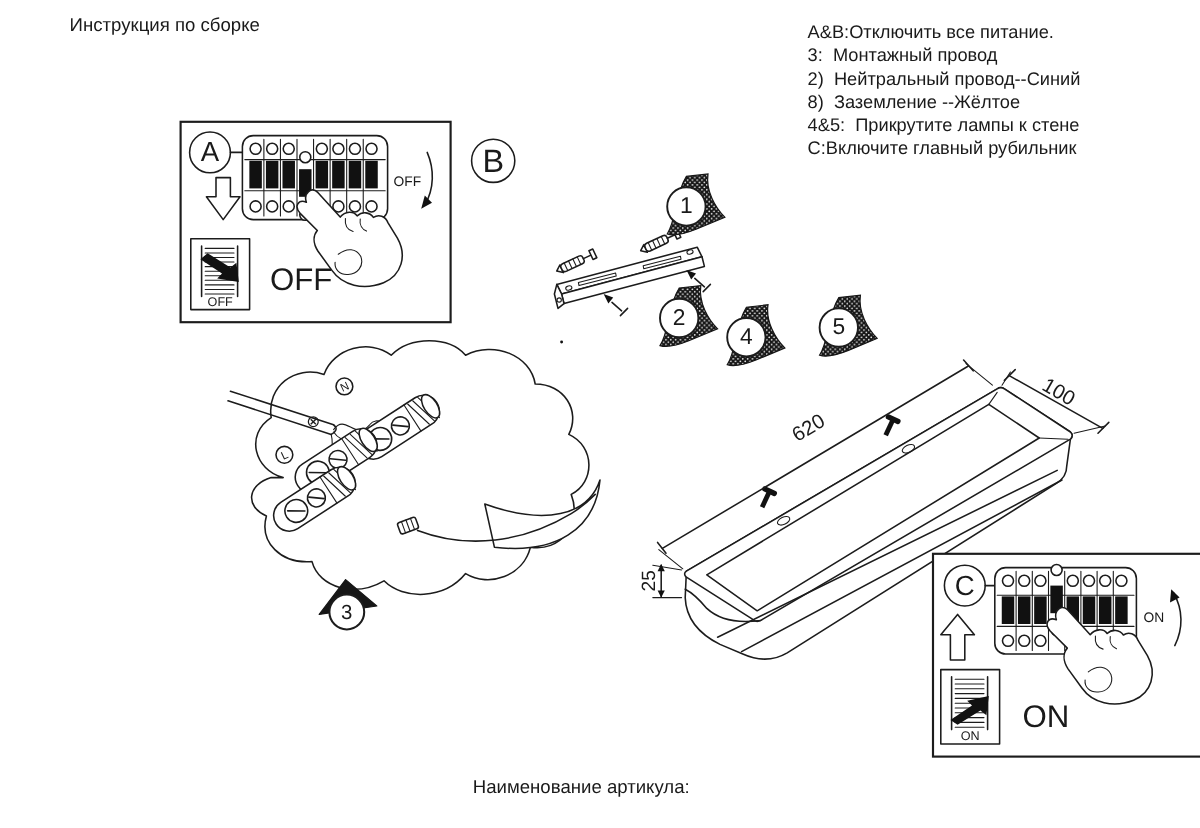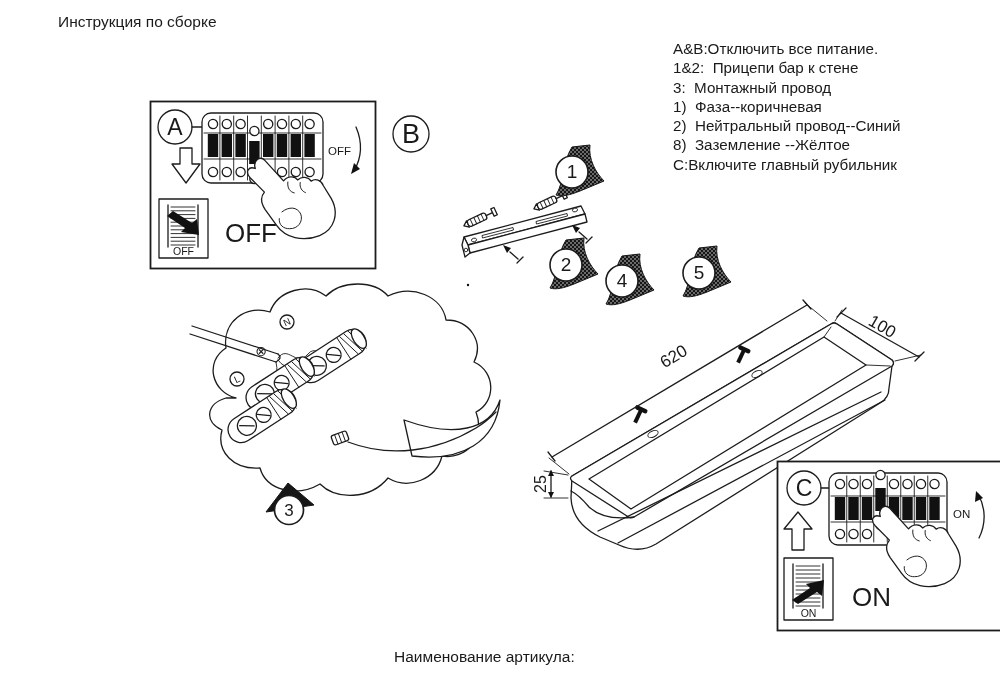--- a/index.html
+++ b/index.html
@@ -18,27 +18,26 @@
   .thin{stroke-width:0.9;}
   .blk{fill:#111;stroke:none;}
 </style>
 </head>
 <body>
 
 <div id="sheet">
 
   <div class="abs title" style="left:14px;top:13px;">Инструкция по сборке</div>
 
-  <div class="abs" style="left:629px;top:39px;">
+  <div class="abs" style="left:629px;top:18px;">
     <div class="ins-line">A&amp;B:Отключить все питание.</div>
-    <div class="ins-line">1&amp;2:  Прицепи бар к стене</div>
     <div class="ins-line">3:  Монтажный провод</div>
-    <div class="ins-line">1)  Фаза--коричневая</div>
     <div class="ins-line">2)  Нейтральный провод--Синий</div>
     <div class="ins-line">8)  Заземление --Жёлтое</div>
+    <div class="ins-line">4&amp;5:  Прикрутите лампы к стене</div>
     <div class="ins-line">C:Включите главный рубильник</div>
   </div>
 
   <svg class="abs" style="left:105px;top:100px;" width="228" height="170" viewBox="0 0 228 170">
     <defs>
       <g id="modA">
         <circle cy="24" r="4.6" class="lnw"></circle>
         <circle cy="72" r="4.6" class="lnw"></circle>
         <rect x="-5.2" y="34" width="10.4" height="23" class="blk"></rect>
       </g>

